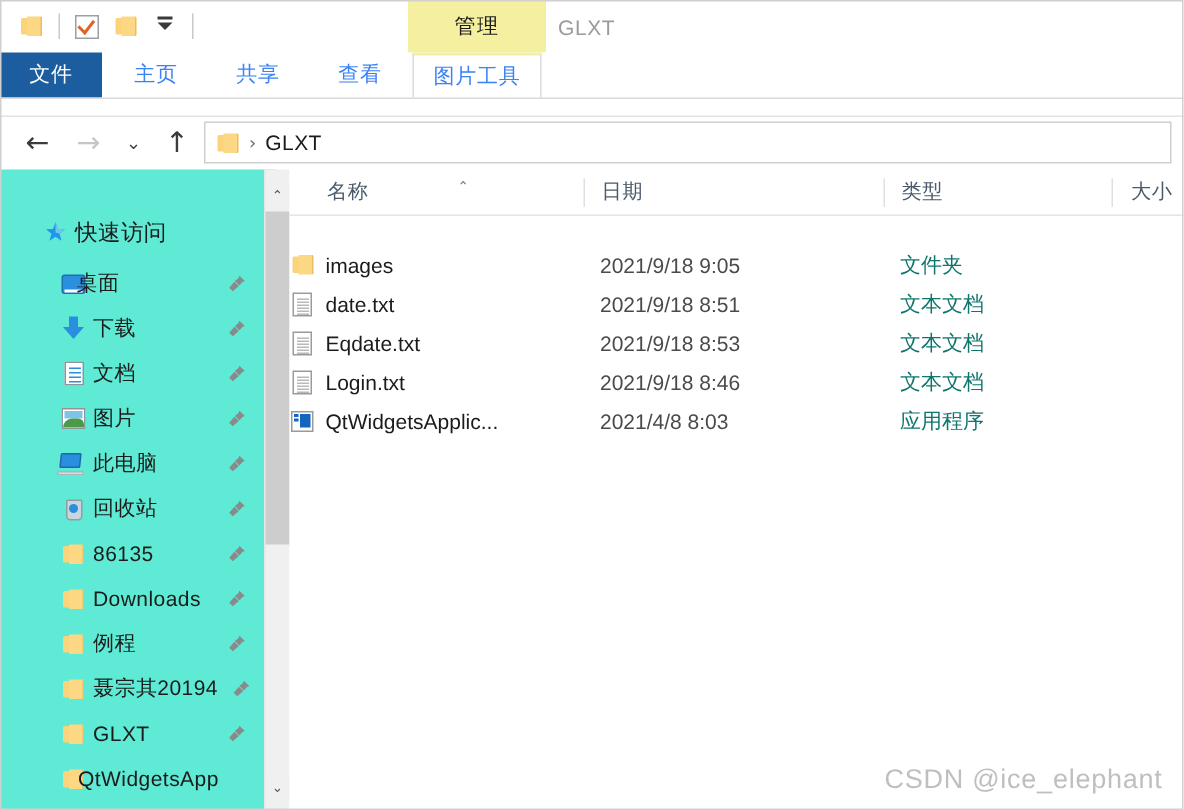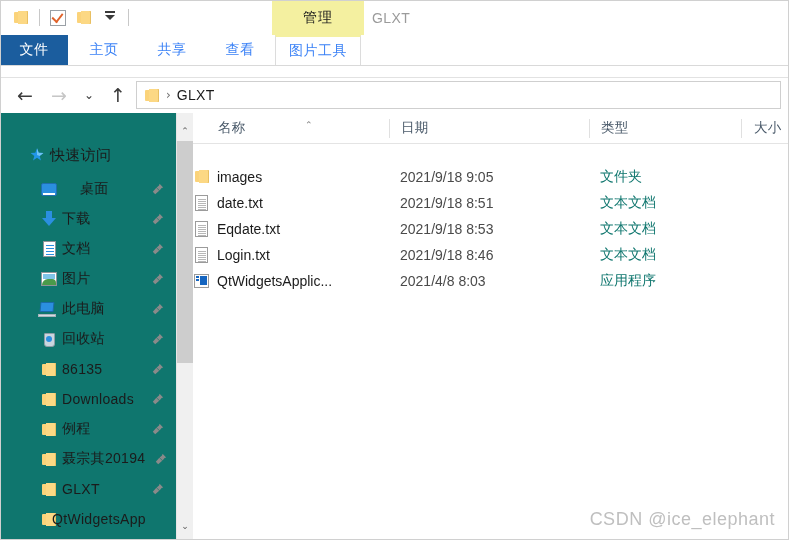--- a/index.html
+++ b/index.html
@@ -222,21 +222,21 @@
     width: 789px; height: 427px;
     background: #ffffff;
   }
 
   
   .navpane {
     position: absolute;
     left: 0; top: 0;
     width: 184px; height: 427px;
     overflow: hidden;
-    background: #0f766e;
+    background: #5eead4;
   }
   .nav-item {
     position: absolute;
     left: 0;
     width: 176px; height: 28px;
     display: flex; align-items: center;
     font-size: 14px;
     color: #1b1b1b;
     white-space: nowrap;
   }
@@ -618,21 +618,21 @@
             <path d="M8 1.2 L9.7 5.7 L14.4 5.9 L10.7 8.9 L8 8 Z" fill="#6fc3f5"></path>
           </svg>
         </span>
         <span class="nav-label" style="left:50px; font-size:15px;">快速访问</span>
       </div>
 
       <div class="nav-item" style="top:62px;">
         <span class="nav-ico" style="left:38px;">
             <span class="ico-desktop"></span>
           </span>
-        <span class="nav-label" style="left:80px;">桌面</span>
+        <span class="nav-label" style="left:51px;">桌面</span>
         <span class="pin" style="left:152px; top:8px;">
           <svg width="12" height="12" viewBox="0 0 12 12">
               <path d="M7.6 0.8 L11.2 4.4 L9.6 5 L7.6 7.4 L4.6 4.4 L7 2.4 Z M4.3 4.8 L7.2 7.7 L3.2 11.2 L0.8 8.8 Z" fill="#8a8a8a"></path>
             </svg>
         </span>
       </div>
 
       <div class="nav-item" style="top:92px;">
         <span class="nav-ico" style="left:38px;">
             <span class="ico-download"></span>

